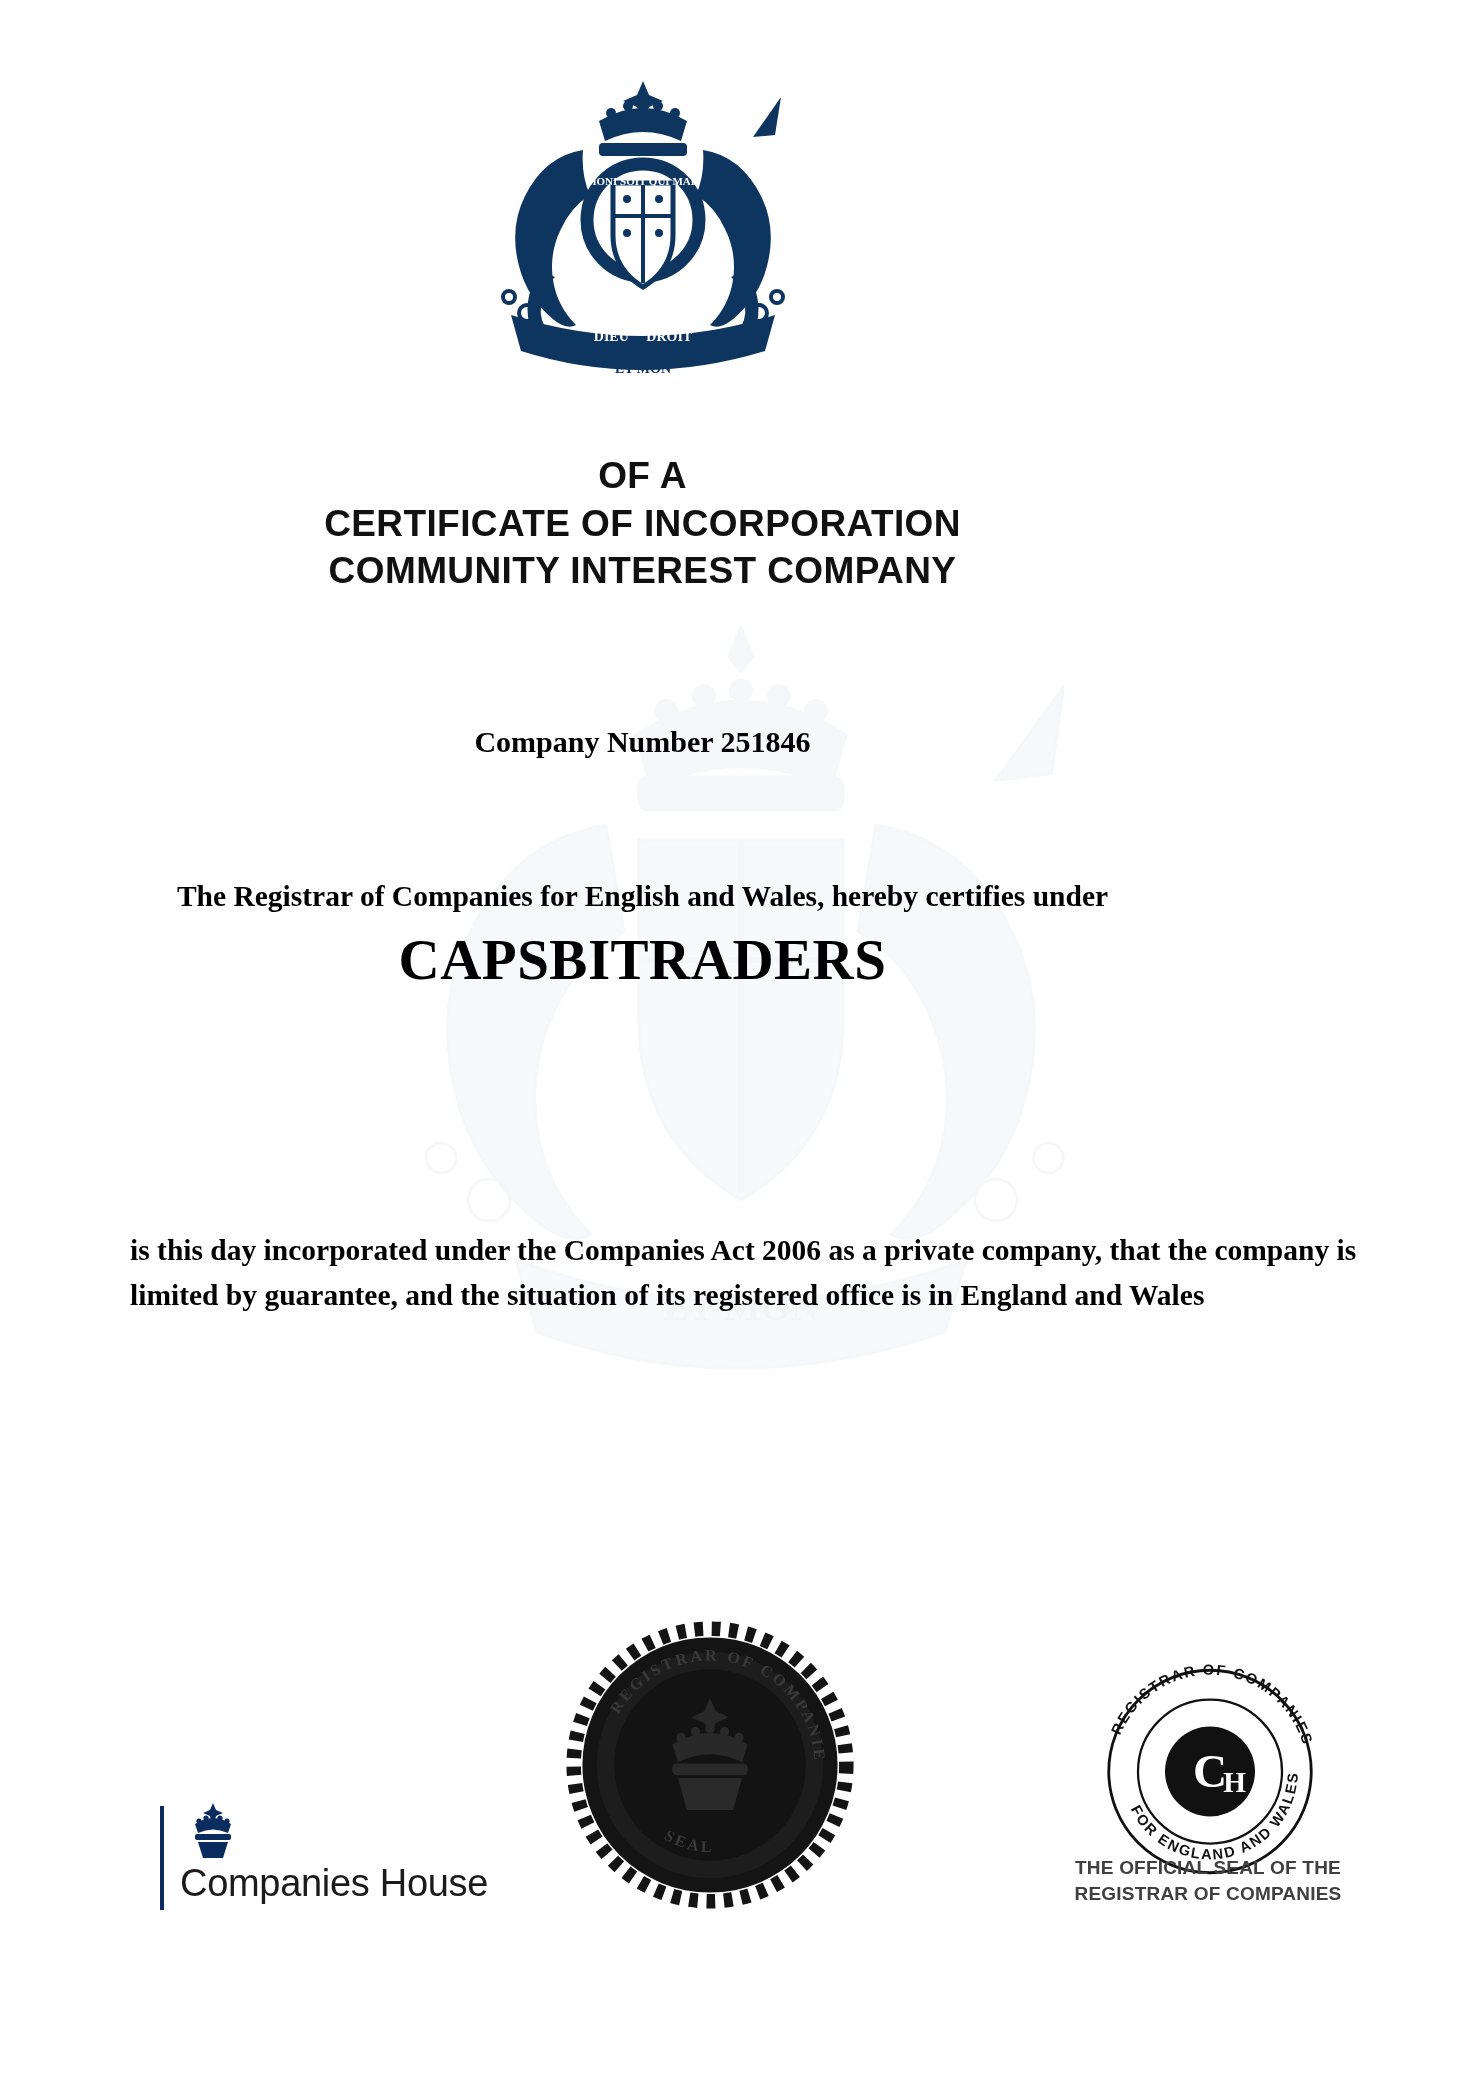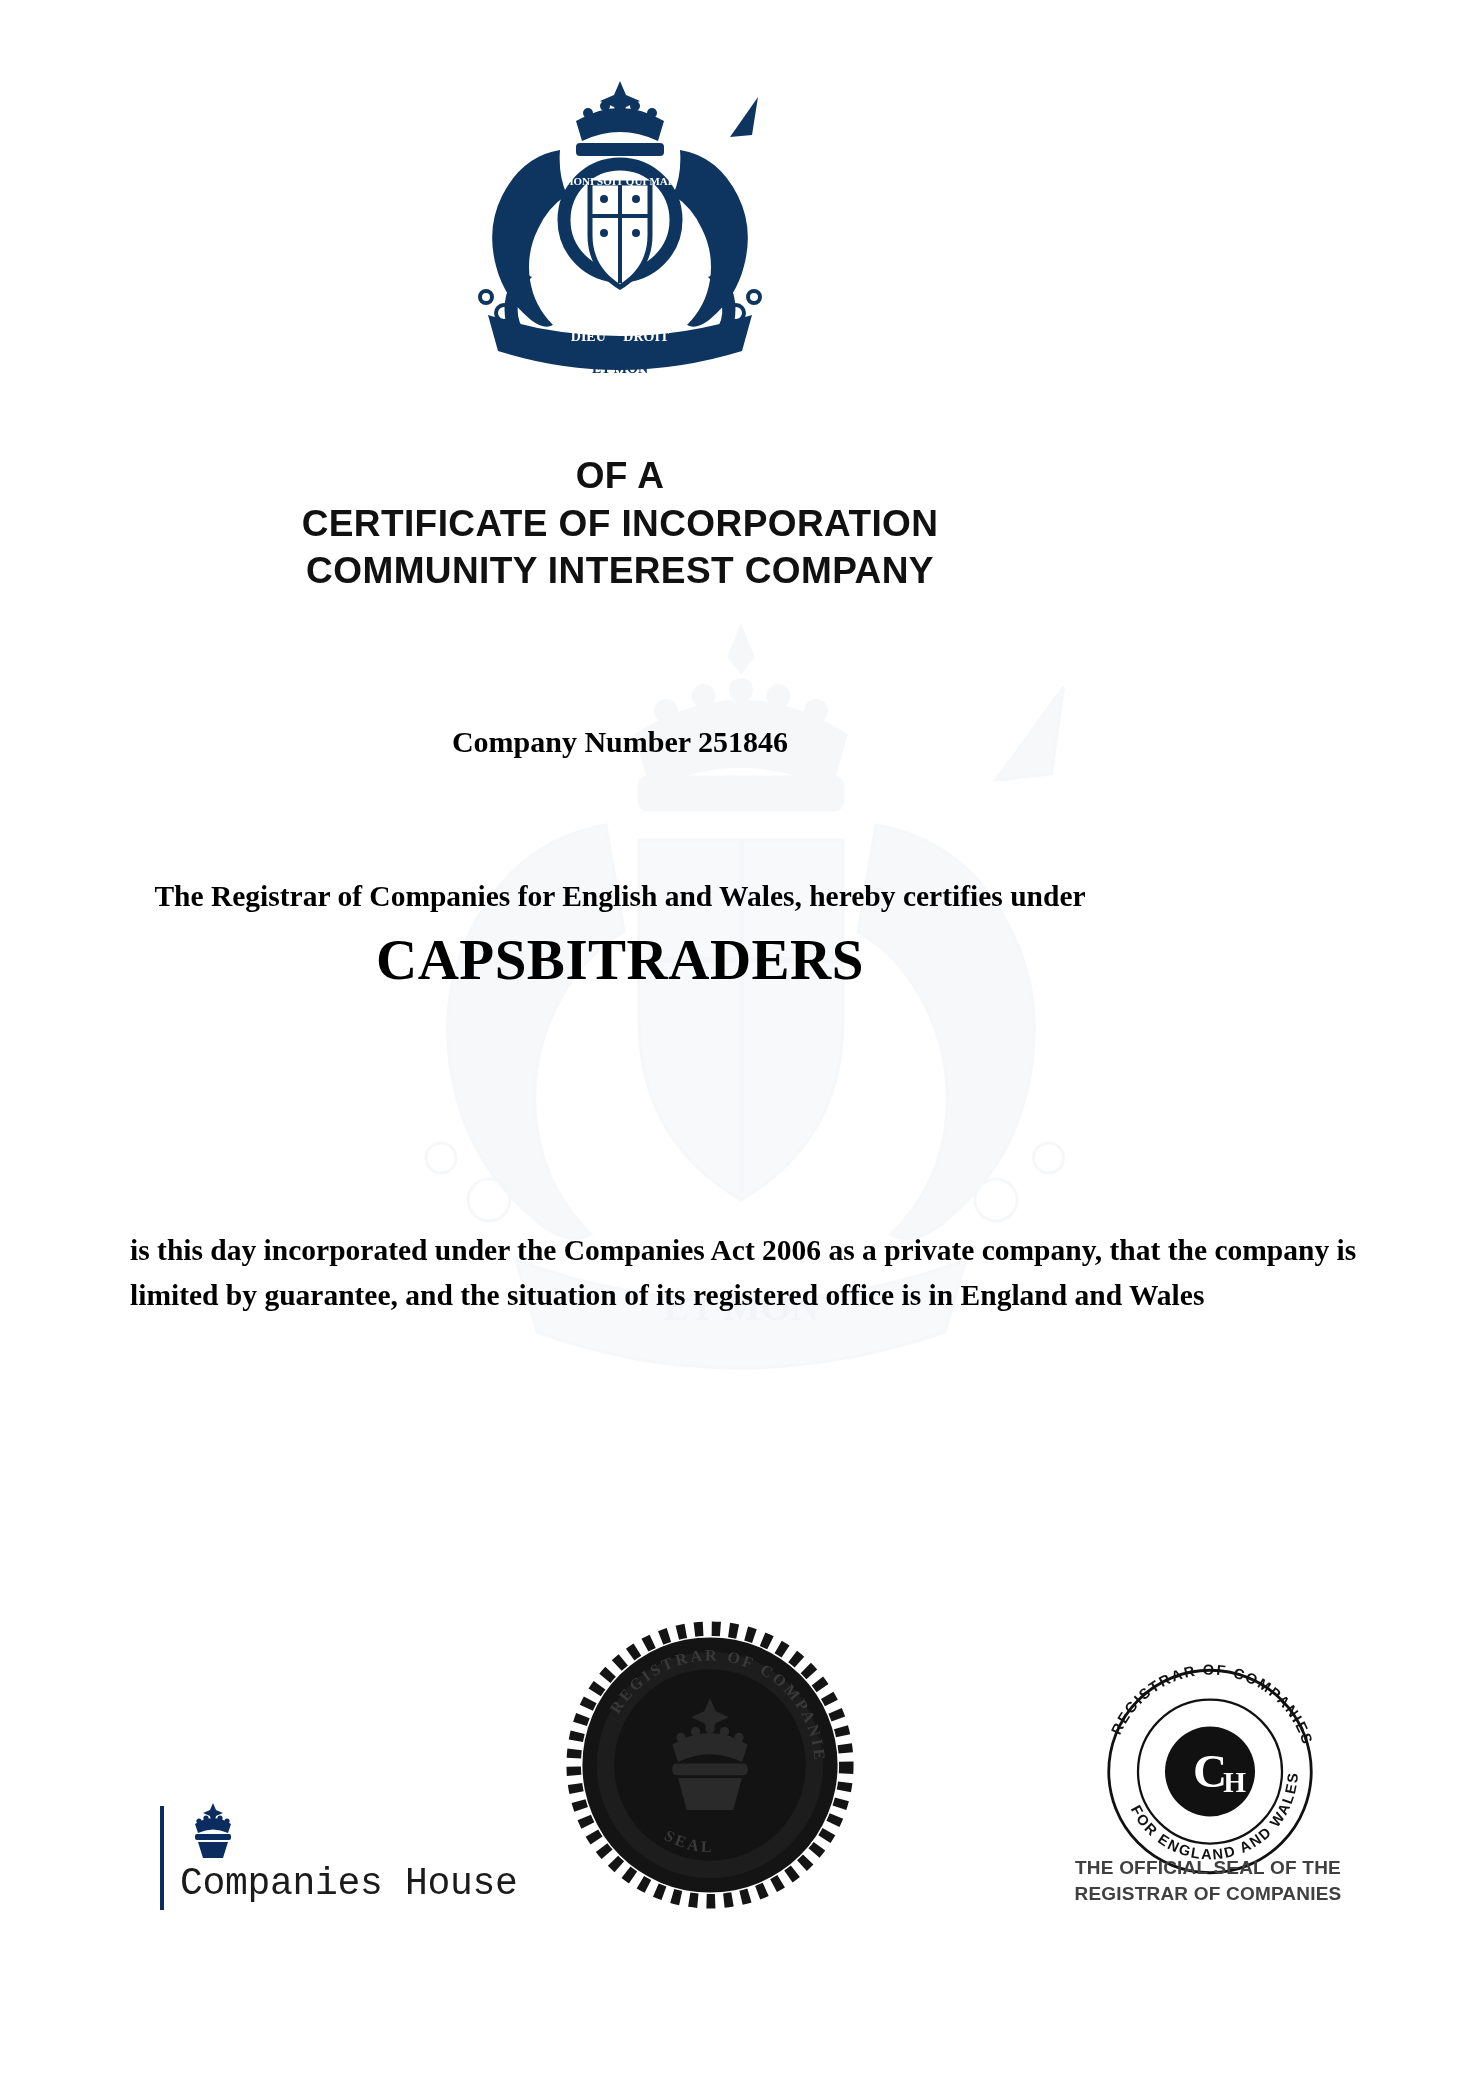--- a/index.html
+++ b/index.html
@@ -29,20 +29,21 @@
     z-index: 0;
   }
   .watermark svg { width: 100%; height: 100%; display: block; }
 
   
   .page {
     position: relative;
     z-index: 2;
     width: 1240px;
     height: 2087px;
+    padding-left: 45px;
   }
 
   
   .crest {
     position: absolute;
     left: 50%;
     top: 75px;
     transform: translateX(-50%);
     width: 360px;
     height: 305px;
@@ -173,21 +174,21 @@
     left: 22px;
     top: 0px;
     width: 62px;
     height: 62px;
   }
   .ch-logo .mark svg { width: 100%; height: 100%; display: block; }
   .ch-logo .wordmark {
     position: absolute;
     left: 20px;
     top: 62px;
-    font-family: Liberation Mono, monospace;
+    font-family: Liberation Sans, sans-serif;
     font-size: 38px;
     letter-spacing: -0.3px;
     color: #1b1b1b;
     white-space: nowrap;
   }
 </style>
 </head>
 <body>
 
 <div class="watermark">

